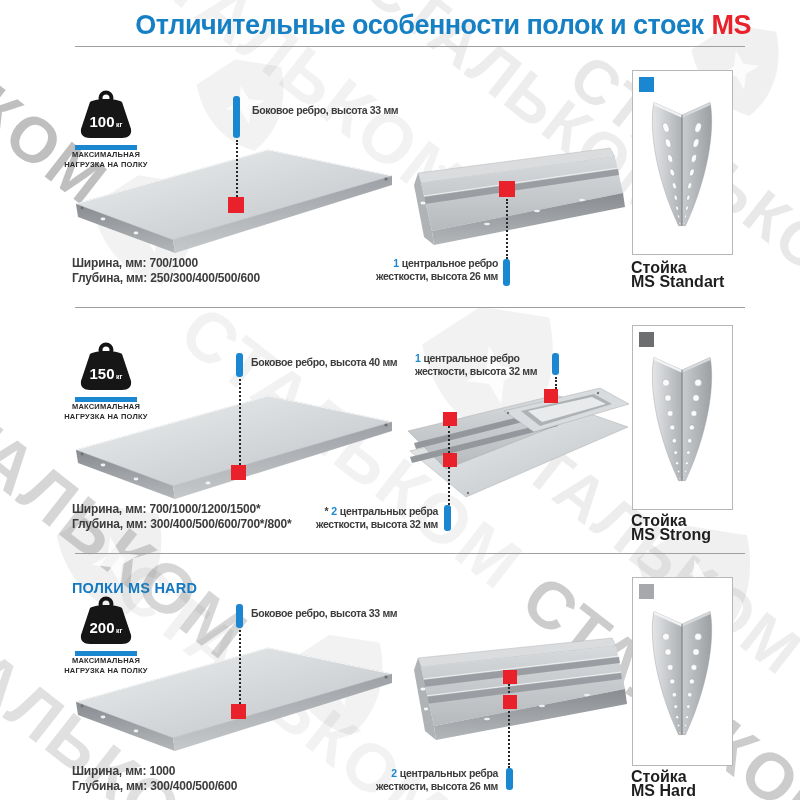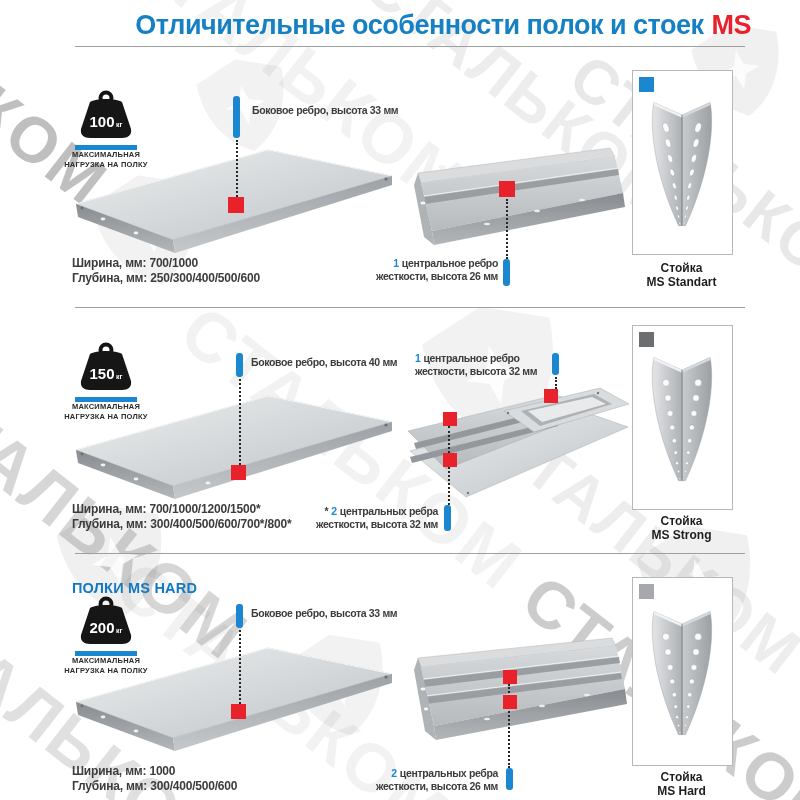--- a/index.html
+++ b/index.html
@@ -26,21 +26,21 @@
   .spec{position:absolute;font-size:12px;font-weight:bold;color:#3c3c3c;
         letter-spacing:-0.2px;line-height:15px;z-index:4;}
   .bar{position:absolute;width:7px;background:#1a87d0;border-radius:3px;z-index:3;}
   .dot{position:absolute;width:0;border-left:2px dotted #262626;z-index:2;}
   .sq{position:absolute;width:15px;height:15px;background:#e8212a;z-index:3;}
   .photo{position:absolute;z-index:1;}
   .postbox{position:absolute;width:99px;height:183px;background:#fff;
            border:1px solid #b5b7b9;z-index:3;}
   .chip{position:absolute;left:6px;top:6px;width:15px;height:15px;z-index:4;}
   .postimg{position:absolute;left:14px;top:2px;z-index:3;}
-  .postcap{position:absolute;width:101px;text-align:center;font-size:12px;font-weight:bold;
+  .postcap{position:absolute;width:101px;text-align:left;font-size:16px;font-weight:bold;
            color:#1e1e1e;line-height:14px;z-index:4;}
   .weight{position:absolute;width:64px;text-align:center;z-index:3;}
   .wbar{width:62px;height:5px;background:#1a87d0;margin:1px auto 0;}
   .wcap{position:absolute;width:120px;text-align:center;font-size:7.5px;font-weight:bold;
         color:#2b2b2b;line-height:10px;letter-spacing:.2px;z-index:3;}
   .wnum{font-size:15px;font-weight:bold;fill:#ffffff;}
   .wunit{font-size:7px;font-weight:bold;fill:#ffffff;}
 </style>
 </head>
 <body>

